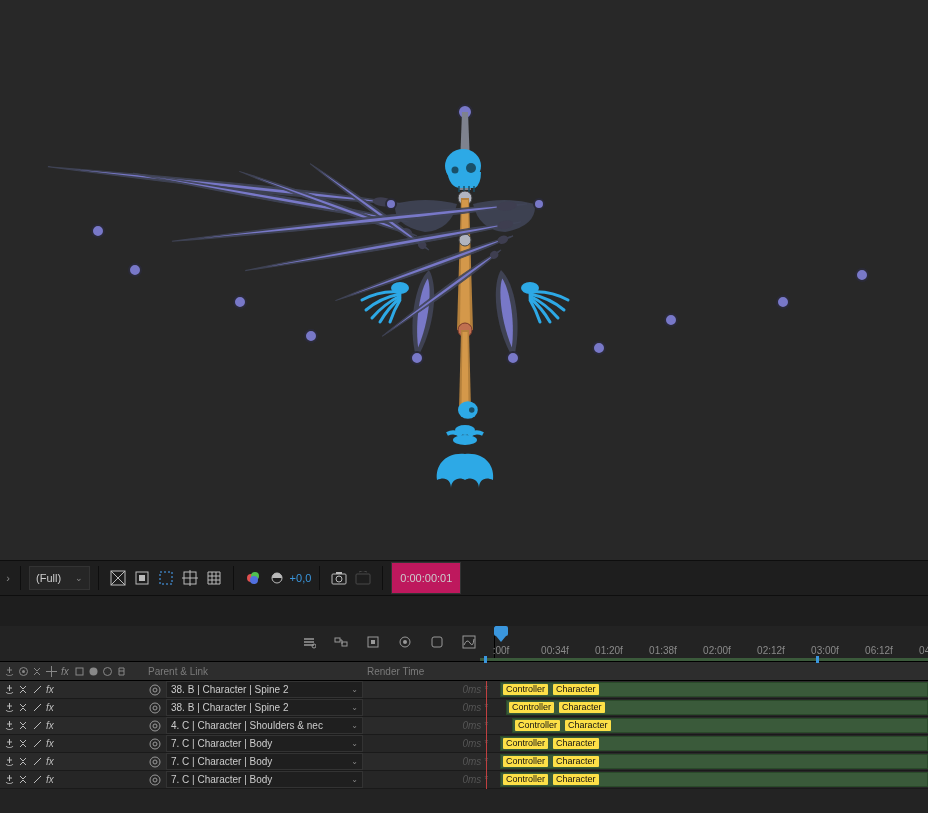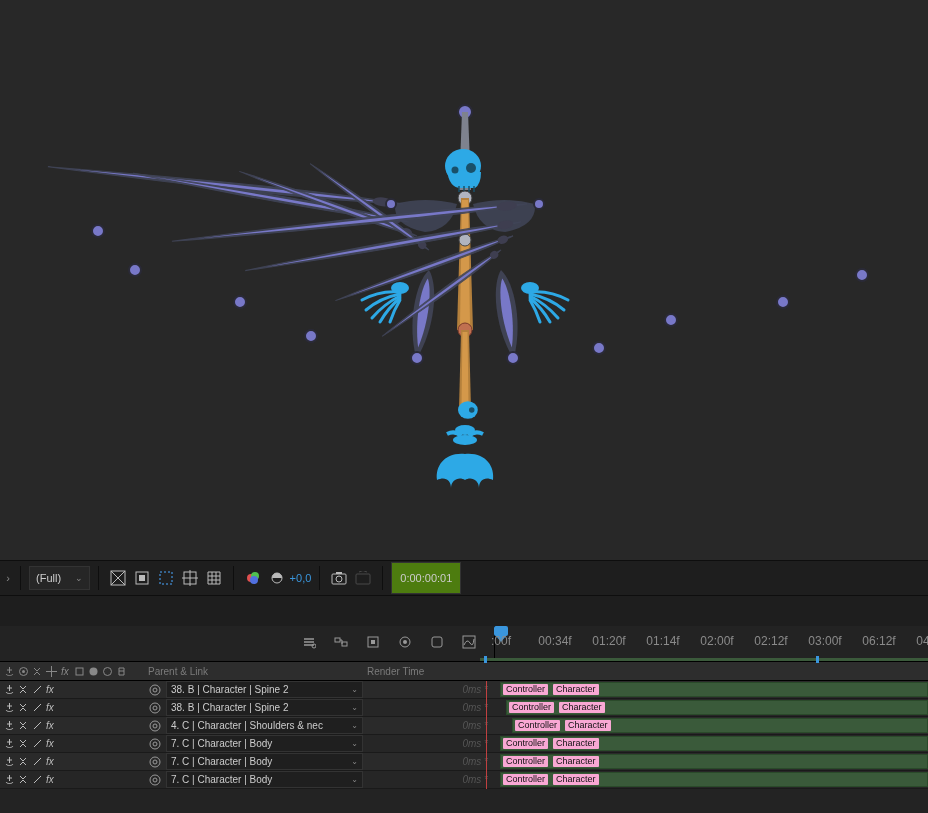--- a/index.html
+++ b/index.html
@@ -7,29 +7,29 @@
 .viewport svg{position:absolute;left:0;top:0}
 .toolbar{height:34px;background:#1e1e1e;border-top:1px solid #0e0e0e;border-bottom:1px solid #0e0e0e;display:flex;align-items:center;gap:2px;padding:0 4px}
 .toolbar .sep{width:1px;height:24px;background:#0e0e0e;margin:0 6px}
 .chev{display:inline-block;width:8px;height:22px;line-height:22px;text-align:center;color:#888;cursor:default}
 .dropdown{display:flex;align-items:center;height:22px;background:#262626;border:1px solid #333;padding:0 6px;gap:14px;color:#ccc;cursor:pointer}
 .dropdown .arrow{color:#888;font-size:9px}
 .iconbtn{width:22px;height:22px;display:flex;align-items:center;justify-content:center;color:#bbb;cursor:pointer}
 .iconbtn.on{color:#4aa7ff}
 .iconbtn svg{display:block}
 .num{color:#3a96dd}
-.timecode{height:22px;background:#4d7c0f;border:1px solid #333;padding:4px 8px;display:flex;align-items:center;color:#ccc}
+.timecode{height:22px;background:#be185d;border:1px solid #333;padding:4px 8px;display:flex;align-items:center;color:#ccc}
 
 .spacer{height:30px;background:#1e1e1e}
 
 .timeline{position:relative;background:#232323;height:189px}
 .tl-top{height:32px;display:flex;align-items:center}
 .tl-top-left{width:480px;height:32px;background:#232323;display:flex;align-items:center;justify-content:flex-end;gap:10px;padding-right:14px;border-right:1px solid #000}
 .tl-top-right{flex:1;height:32px;position:relative;background:#232323;display:flex;align-items:flex-end}
-.tick{position:absolute;bottom:10px;font-size:12px;color:#8a8a8a;transform:translateX(-50%)}
+.tick{position:absolute;bottom:2px;font-size:10px;color:#8a8a8a;transform:translateX(-50%)}
 .playhead-mark{position:absolute;top:0;bottom:0;left:0;width:0}
 .playhead-mark .ph-top{position:absolute;top:0;width:14px;height:10px;background:#3a96dd;left:-7px;border-radius:2px}
 .playhead-mark .ph-tri{position:absolute;top:10px;left:-5px;border-left:5px solid transparent;border-right:5px solid transparent;border-top:6px solid #3a96dd}
 .subhead-bar{position:absolute;left:0;right:0;top:32px;height:3px;background:#3b5a3b}
 .subhead-bar .endcap{position:absolute;top:-2px;width:3px;height:7px;background:#3a96dd}
 .tl-header{height:18px;display:flex;align-items:center;background:#2d2d2d;font-size:10px;color:#7a7a7a;border-top:1px solid #000;border-bottom:1px solid #000}
 .col-switches{width:140px;display:flex;align-items:center;gap:3px;padding-left:4px}
 .col-switches svg{display:block}
 .col-parent{width:215px;padding-left:4px}
 .col-render{width:125px;padding-left:4px}
@@ -41,21 +41,21 @@
 .row .sw{width:140px;display:flex;align-items:center;gap:3px;padding-left:4px}
 .row .sw svg{display:block}
 .row .par{width:215px;display:flex;align-items:center;gap:4px;padding-left:4px}
 .row .rend{width:125px;color:#555;font-style:italic;text-align:right;padding-right:6px}
 .row .track{flex:1;position:relative;height:17px}
 .propval{color:#3a96dd;padding-left:4px}
 .pickwhip{width:14px;height:14px;display:flex;align-items:center;justify-content:center}
 .parent-dd{flex:1;height:15px;background:#1f1f1f;border:1px solid #333;display:flex;align-items:center;justify-content:space-between;padding:0 4px;color:#ccc;cursor:pointer;overflow:hidden;white-space:nowrap}
 .parent-dd .arrow{color:#888;font-size:8px}
 .bar{position:absolute;top:1px;height:15px;background:#3a5a3a;border:1px solid #2a4a2a;box-sizing:border-box}
-.bar .tag{position:absolute;top:1px;height:11px;line-height:11px;padding:0 3px;font-size:9px;background:#f9a8d4;color:#111;border-radius:1px}
+.bar .tag{position:absolute;top:1px;height:11px;line-height:11px;padding:0 3px;font-size:9px;background:#fde047;color:#111;border-radius:1px}
 .bar .tag.c1{left:2px}
 .bar .tag.c2{left:52px}
 .keyrow{position:absolute;top:7px;left:0;right:0;height:1px}
 .kf{position:absolute;top:-4px;width:9px;height:9px;background:#9aa;transform:rotate(45deg) translateX(-50%)}
 .kf.hold{width:10px;height:8px;transform:none;top:-4px;border-radius:0}
 .playline{position:absolute;top:0;bottom:0;left:0;width:1px;background:#c04040;z-index:5}
 </style>
 </head>
 <body>
 
@@ -302,21 +302,21 @@
         </span>
     </div>
     <div class="tl-top-right">
       <div class="playhead-mark" style="left:6px">
           <div class="ph-top"></div>
           <div class="ph-tri"></div>
         </div>
       <span class="tick" style="left:6px">:00f</span>
       <span class="tick" style="left:60px">00:34f</span>
       <span class="tick" style="left:114px">01:20f</span>
-      <span class="tick" style="left:168px">01:14f</span>
+      <span class="tick" style="left:168px">01:38f</span>
       <span class="tick" style="left:222px">02:00f</span>
       <span class="tick" style="left:276px">02:12f</span>
       <span class="tick" style="left:330px">03:00f</span>
       <span class="tick" style="left:384px">06:12f</span>
       <span class="tick" style="left:438px">04:00f</span>
     </div>
   </div>
   <div class="subhead-bar" style="left:480px;right:0">
     <div class="endcap" style="left:4px"></div>
     <div class="endcap" style="left:336px"></div>

